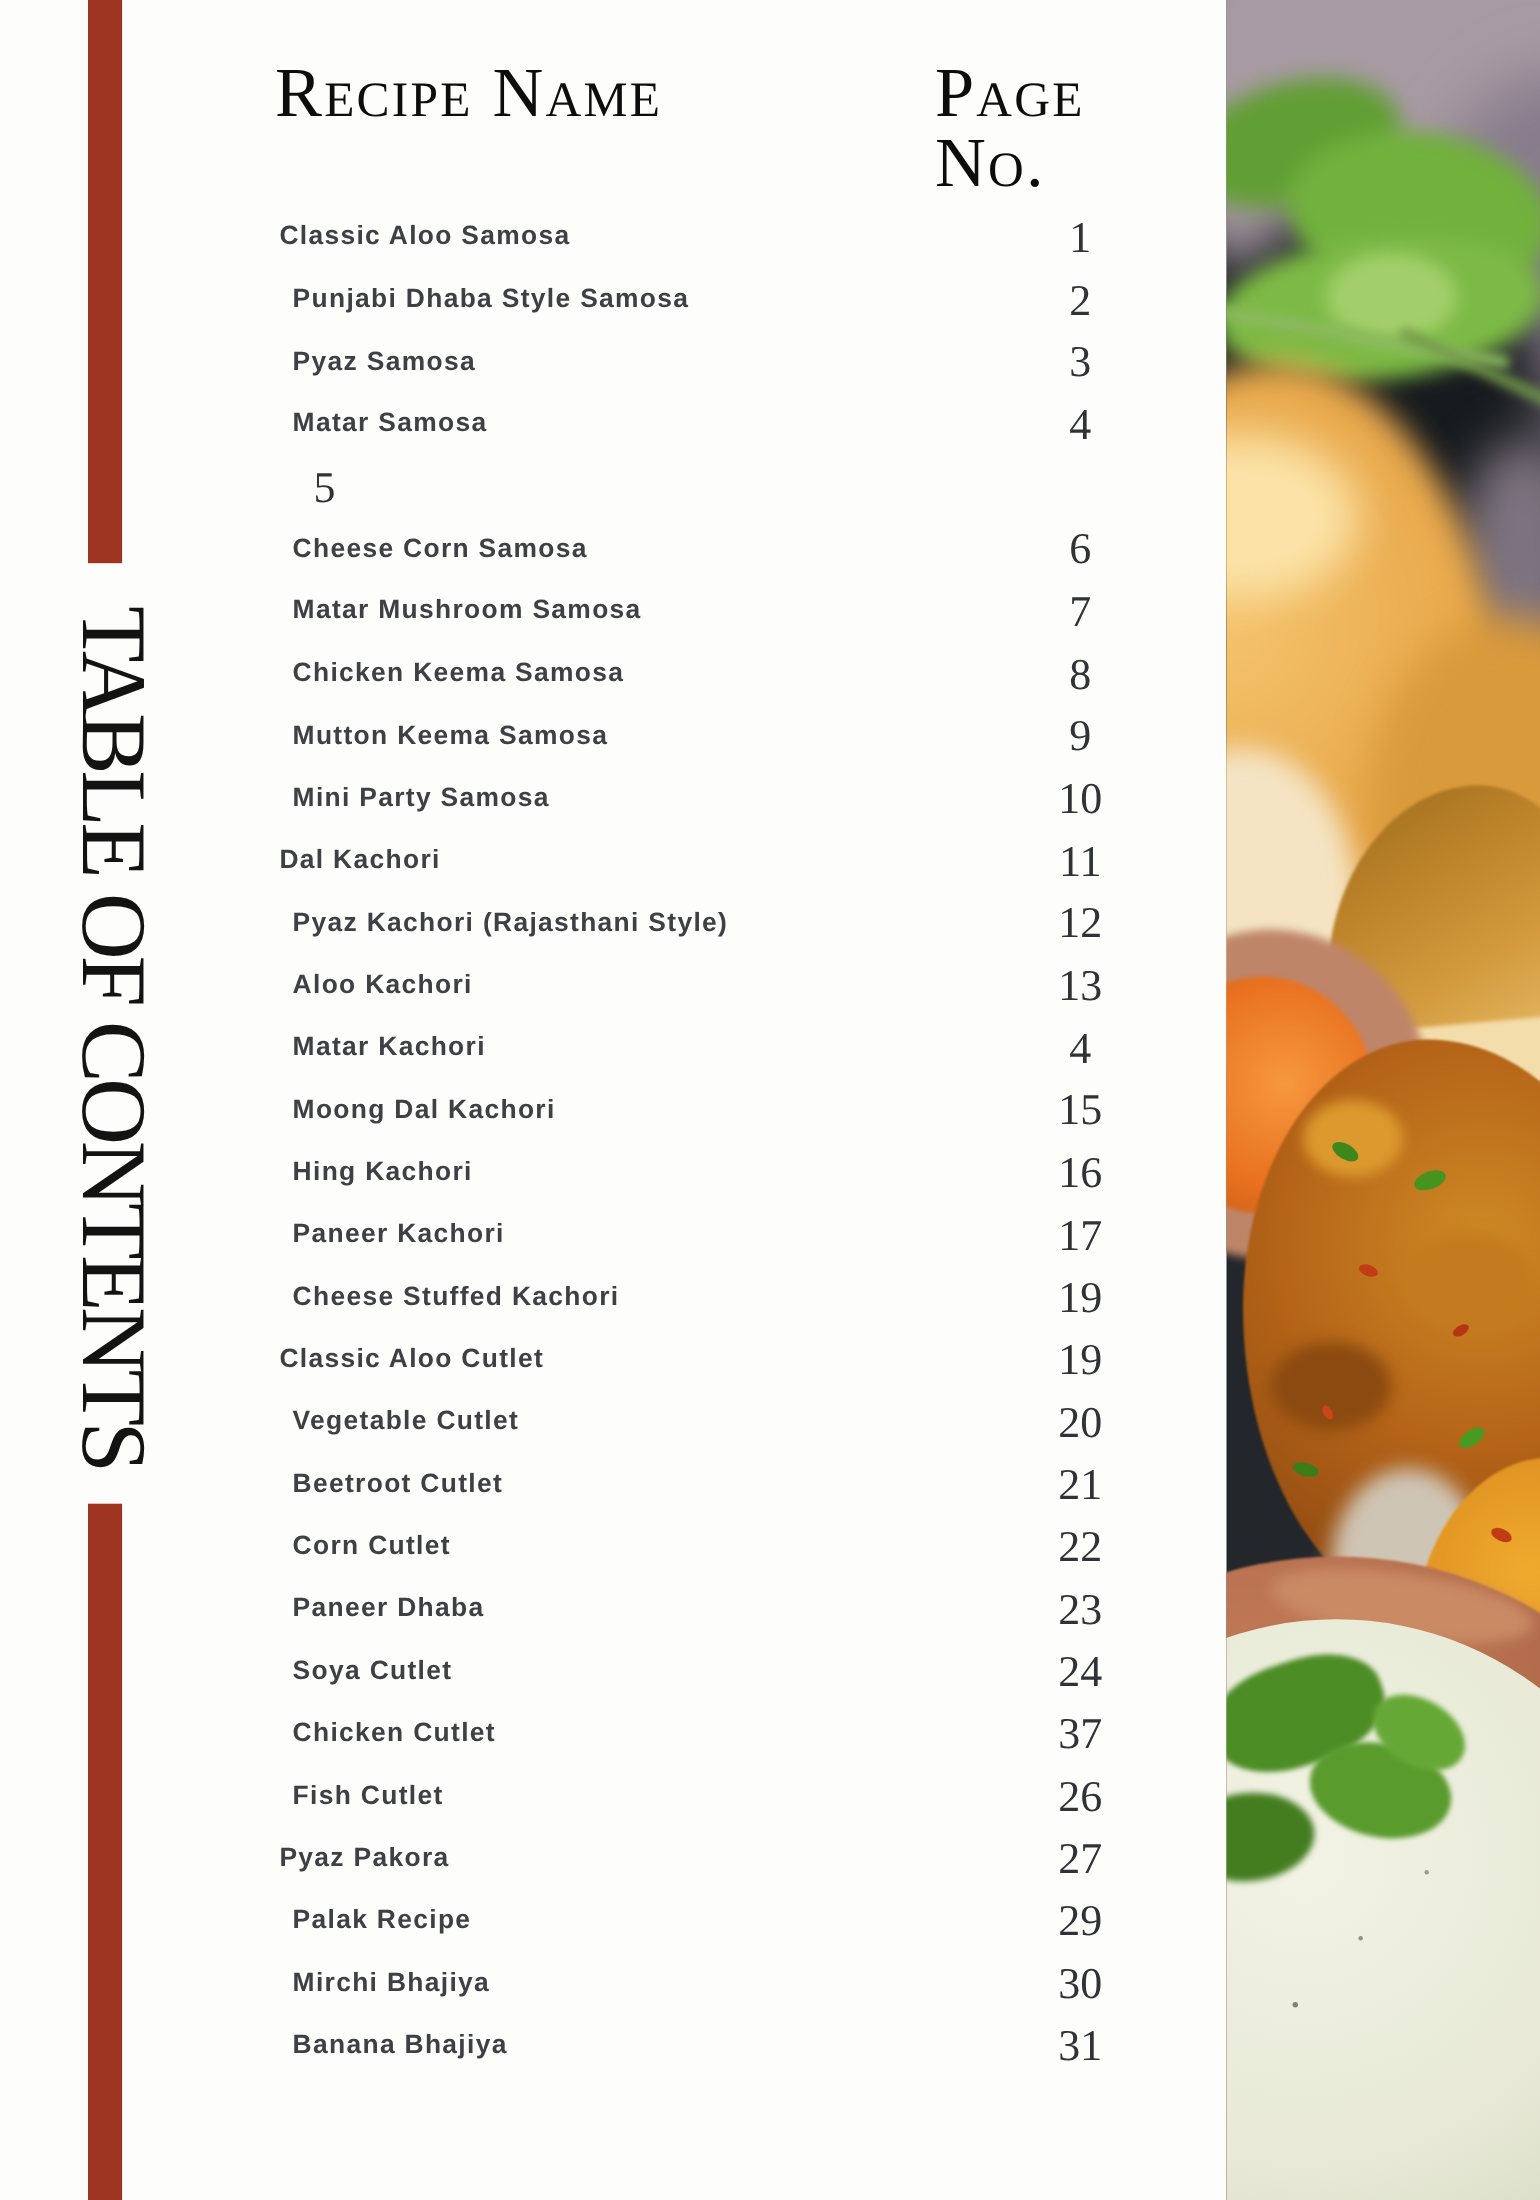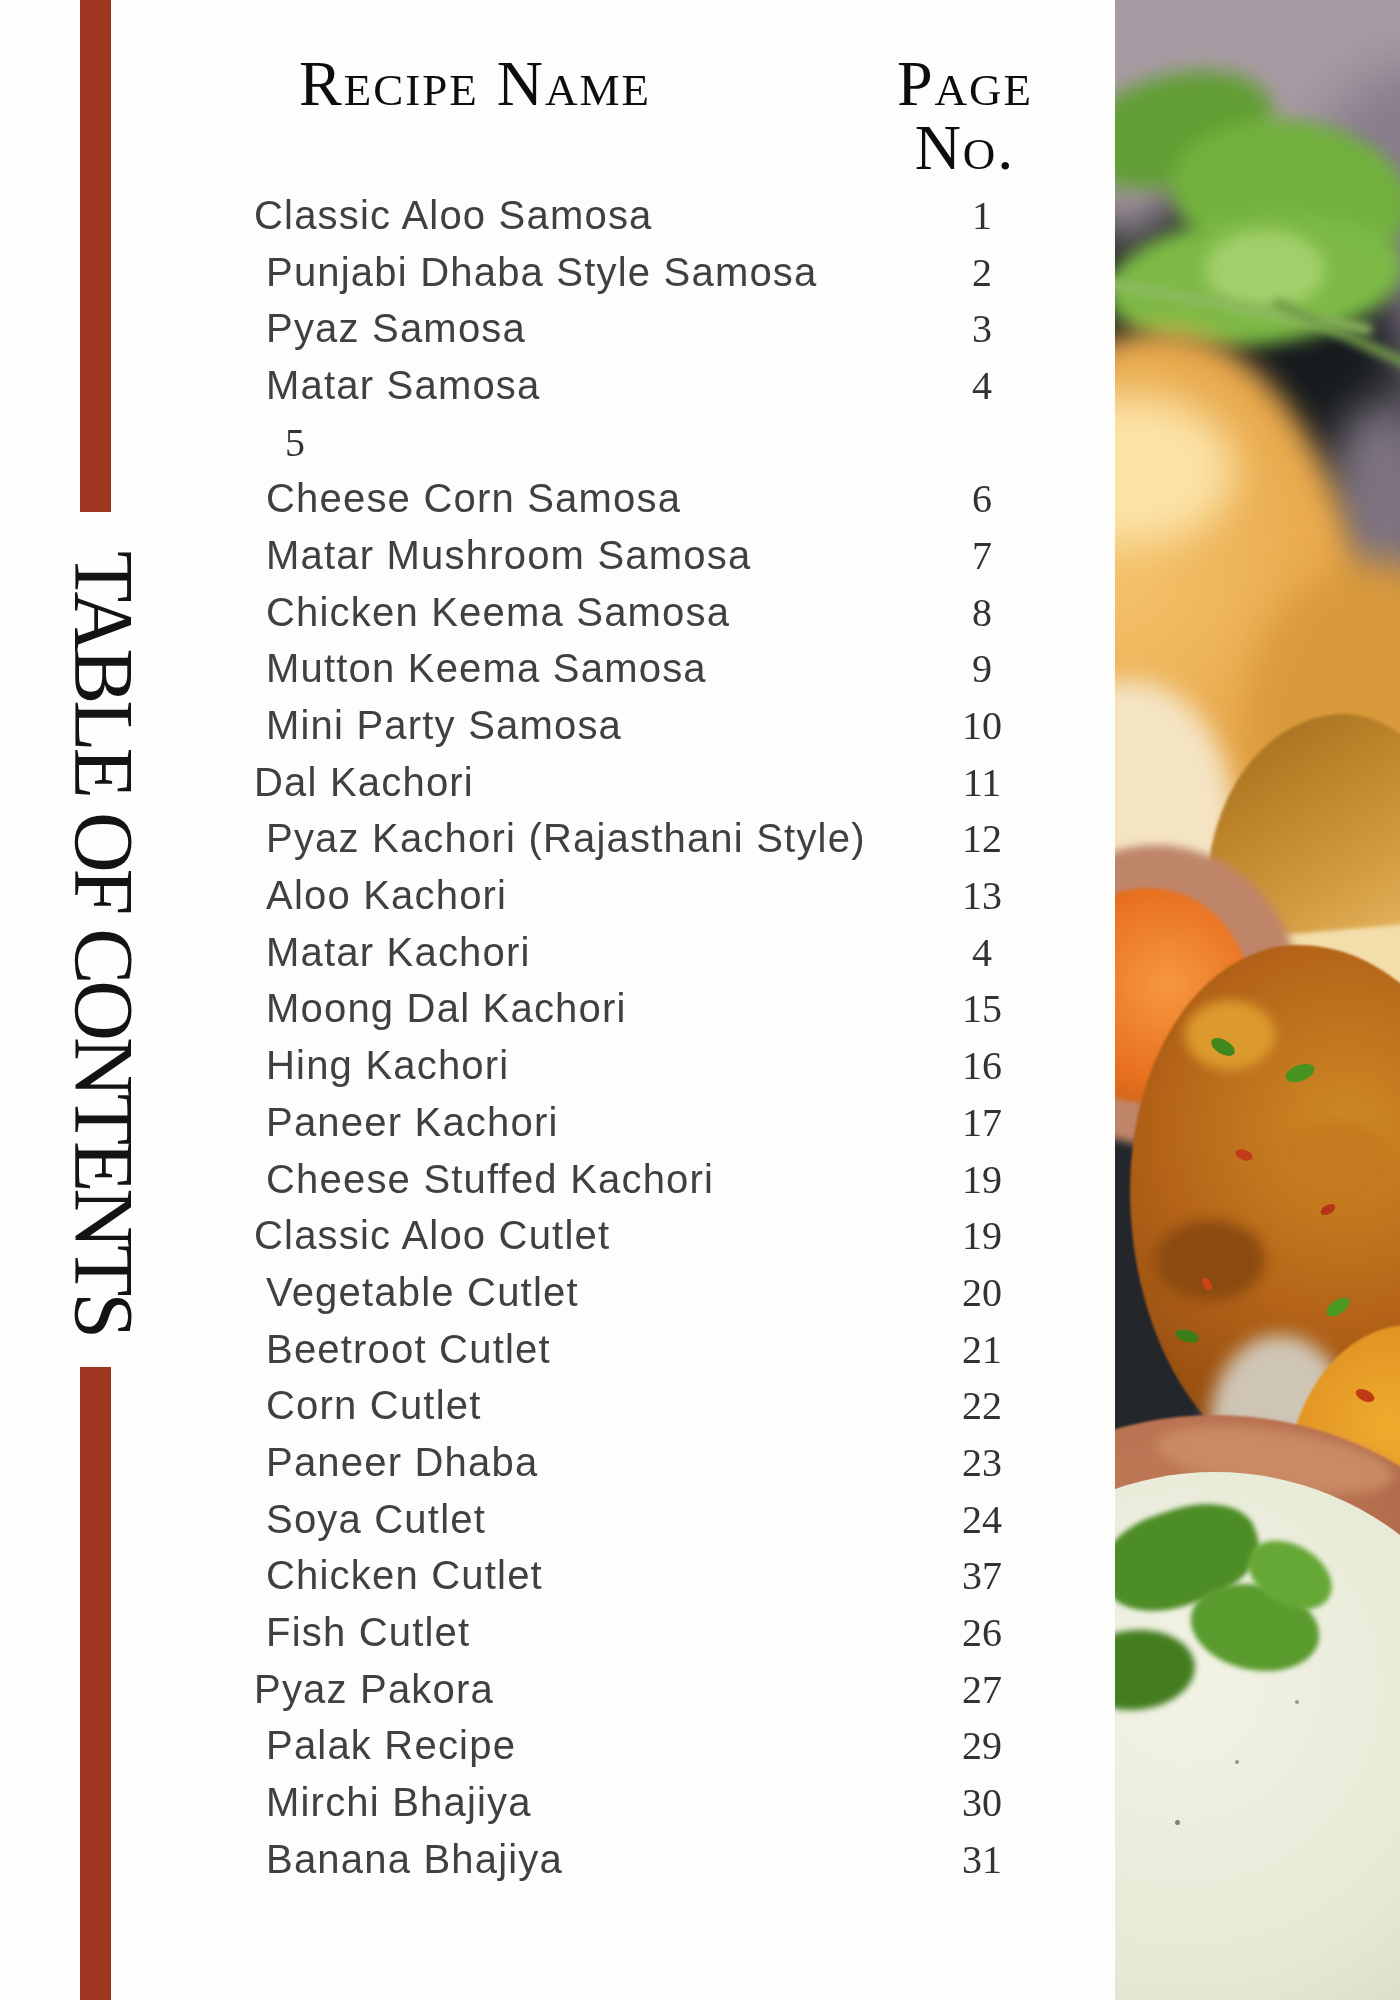--- a/index.html
+++ b/index.html
@@ -15,29 +15,29 @@
     position:absolute;left:30px;top:535px;height:815px;width:145px;
     writing-mode:vertical-rl;text-orientation:mixed;
     display:flex;align-items:center;justify-content:center;
     font-family:"Liberation Serif",serif;font-size:84px;line-height:1;
     letter-spacing:-4px;color:#131313;white-space:nowrap;
   }
   
   .hdr{
     position:absolute;top:52px;font-family:"Liberation Serif",serif;
     font-size:64px;line-height:1;color:#0d0d0d;
-    font-variant:small-caps;letter-spacing:2px;text-align:center;
+    font-variant:small-caps;letter-spacing:2px;
   }
   .hdr.recipe{left:250px;width:450px;}
   .hdr.page{left:850px;width:230px;}
   
   .toc{position:absolute;left:240px;top:187px;width:797px;}
   .row{display:flex;align-items:center;height:56.7px;}
   .row .recipe{
-    flex:1;padding-left:26px;font-size:40px;font-weight:400;
+    flex:1;padding-left:26px;font-size:24px;font-weight:700;
     letter-spacing:1.2px;color:#3e4043;white-space:nowrap;
   }
   .row.head .recipe{padding-left:14px;}
   .row .pageno{
     width:110px;text-align:center;font-family:"Liberation Serif",serif;
     font-size:40px;color:#303236;
   }
   
   .photo{
     position:absolute;left:1115px;top:0;width:285px;height:2000px;

